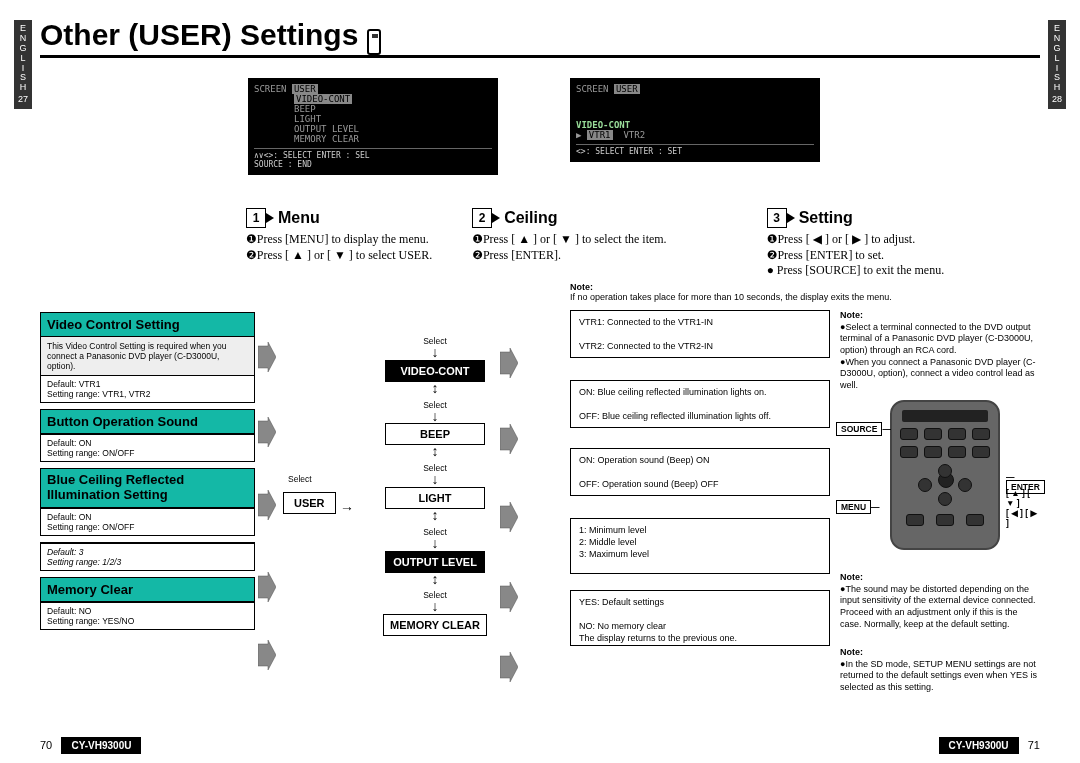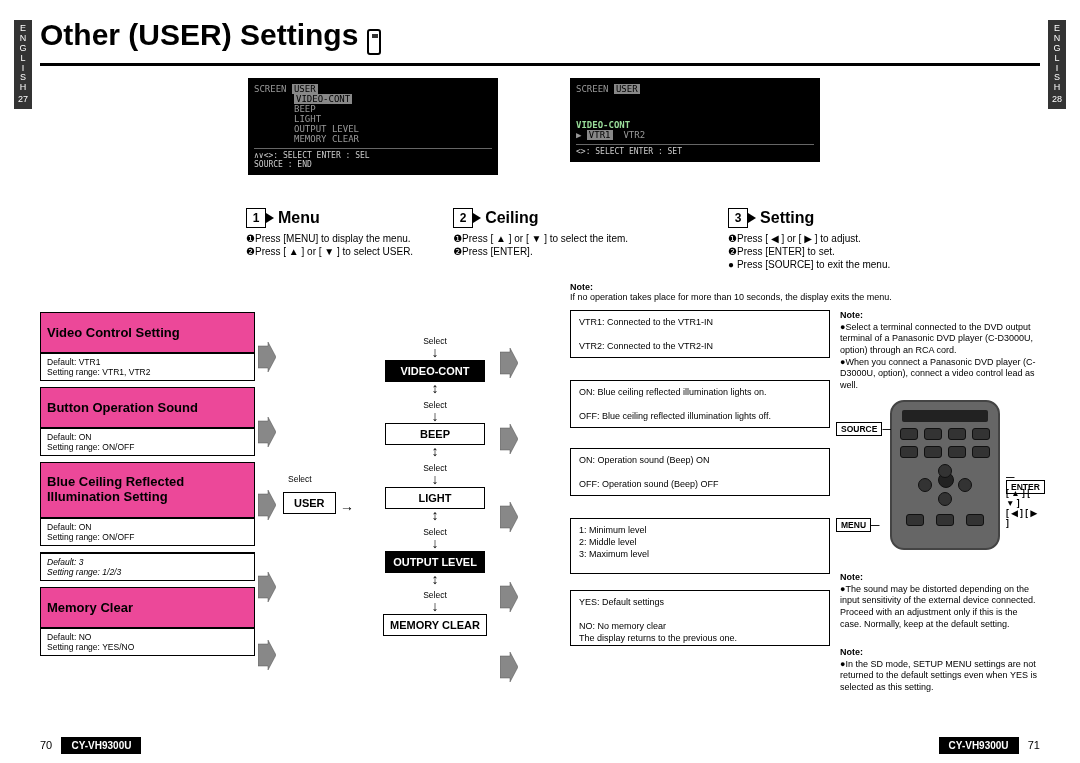--- a/index.html
+++ b/index.html
@@ -3,46 +3,46 @@
 <meta charset="utf-8">
 <style>
   * { box-sizing: border-box; margin: 0; padding: 0; }
   body { font-family: Arial, Helvetica, sans-serif; background: #fff; color: #000; width: 1080px; height: 763px; position: relative; font-size: 10px; }
   
   .side-tab { position: absolute; top: 20px; width: 18px; background: #333; color: #fff; padding: 4px 2px; text-align: center; font-size: 9px; line-height: 1.1; }
   .side-tab.left { left: 14px; }
   .side-tab.right { right: 14px; }
   .side-tab .num { font-size: 9px; margin-top: 2px; }
   
-  .title-bar { position: absolute; left: 40px; right: 40px; top: 18px; border-bottom: 3px solid #000; padding-bottom: 8px; }
+  .title-bar { position: absolute; left: 40px; right: 40px; top: 18px; border-bottom: 3px solid #000; }
   .title-bar h1 { font-size: 30px; font-weight: bold; display: inline-block; }
   .remote-ic { display:inline-block; width:14px; height:26px; border:2px solid #000; border-radius:3px; vertical-align:middle; margin-left:6px; position:relative;}
   .remote-ic::after{content:'';position:absolute;left:3px;top:3px;width:6px;height:4px;background:#333;}
   
   .content { position:absolute; left:40px; right:40px; top:72px; bottom:30px; }
   
   .screen { background:#000; color:#999; padding:6px; font-family: monospace; font-size:9px; }
   .screen-left { position:absolute; left:208px; top:6px; width:250px; }
   .screen-right { position:absolute; left:530px; top:6px; width:250px; }
   .screen .hl { background:#888; color:#000; padding:0 2px; display:inline-block;}
   .screen-caption { color:#ccc; font-size:8px; border-top:1px solid #666; margin-top:4px; padding-top:2px;}
   
   .section-row { position:absolute; left:206px; top:136px; display:flex; gap:40px; align-items:flex-start;}
   .sec-head { display:flex; align-items:center; gap:4px; font-size:16px; font-weight:bold;}
   .step-box{width:20px;height:20px;border:1px solid #000;display:flex;align-items:center;justify-content:center;font-size:12px;}
   .tri{ width:0;height:0;border-top:5px solid transparent;border-bottom:5px solid transparent;border-left:8px solid #000;margin-left:-4px;}
-  .sec-body { font-size:10px; line-height:1.3; margin-top:4px; white-space:pre-line;}
+  .sec-body { font-size:12px; line-height:1.3; margin-top:4px; white-space:pre-line;font-family:Liberation Serif, serif;}
   
   .note-row { position:absolute; left:530px; top:210px; width:460px; font-size:9px;}
   .note-row b{font-weight:bold;}
   
   
   .settings-col { position:absolute; left:0; top:240px; width:215px; }
   .setting-block { border:1px solid #000; margin-bottom:6px; }
-  .setting-head { background:#ec4899; padding:12px 6px; font-size:13px; font-weight:bold; border-bottom:1px solid #000;}
+  .setting-head { background:#14b8a6; padding:4px 6px; font-size:13px; font-weight:bold; border-bottom:1px solid #000;}
   .setting-head.two{ line-height:1.15;}
   .setting-desc { padding:4px 6px; font-size:8.5px; background:#eee;}
   .setting-meta { padding:3px 6px; font-size:8.5px; border-top:1px solid #000; background:#fff;}
   
   .big-arrow { position:absolute; width:18px;}
   
   
   .flow { position:absolute; left:335px; top:258px; width:120px; text-align:center;}
   .flow-label { border:1.5px solid #000; padding:4px 6px; font-size:11px; font-weight:bold; display:inline-block; min-width:100px; background:#fff;}
   .flow-label.black{background:#000;color:#fff;}
@@ -158,20 +158,21 @@
   </div>
 
   <div class="note-row">
     <b>Note:</b><br>
     <span>If no operation takes place for more than 10 seconds, the display exits the menu.</span>
   </div>
 
   <div class="settings-col">
     <div class="setting-block">
       <div class="setting-head">Video Control Setting</div>
+      <div class="setting-desc">This Video Control Setting is required when you connect a Panasonic DVD player (C-D3000U, option).</div>
       <div class="setting-meta" style="white-space:pre-line;">Default: VTR1
 Setting range: VTR1, VTR2</div>
     </div>
     <div class="setting-block">
       <div class="setting-head">Button Operation Sound</div>
       <div class="setting-meta" style="white-space:pre-line;">Default: ON
 Setting range: ON/OFF</div>
     </div>
     <div class="setting-block">
       <div class="setting-head two">Blue Ceiling Reﬂected Illumination Setting</div>
@@ -288,21 +289,21 @@
     <div class="rbtn" style="left:26px;top:76px;width:14px;height:14px;"></div>
     <div class="rbtn" style="left:66px;top:76px;width:14px;height:14px;"></div>
     <div class="rbtn sq" style="left:14px;top:112px;"></div>
     <div class="rbtn sq" style="left:44px;top:112px;"></div>
     <div class="rbtn sq" style="left:74px;top:112px;"></div>
   </div>
   <div class="rlabel" style="left:796px;top:352px;"><span class="rlabel-box">SOURCE</span>—</div>
   <div class="rlabel" style="left:966px;top:400px;">—<span class="rlabel-box">ENTER</span></div>
   <div class="rlabel" style="left:966px;top:416px;white-space:pre-line;">[ ▲ ] [ ▼ ]
 [ ◀ ] [ ▶ ]</div>
-  <div class="rlabel" style="left:796px;top:448px;"><span class="rlabel-box">MENU</span>—</div>
+  <div class="rlabel" style="left:796px;top:430px;"><span class="rlabel-box">MENU</span>—</div>
 
   <div style="position:absolute;left:800px;top:500px;width:200px;font-size:9px;line-height:1.3;">
     <b>Note:</b><br>
     <span>●The sound may be distorted depending on the input sensitivity of the external device connected. Proceed with an adjustment only if this is the case. Normally, keep at the default setting.</span>
   </div>
   <div style="position:absolute;left:800px;top:575px;width:200px;font-size:9px;line-height:1.3;">
     <b>Note:</b><br>
     <span>●In the SD mode, SETUP MENU settings are not returned to the default settings even when YES is selected as this setting.</span>
   </div>
 

